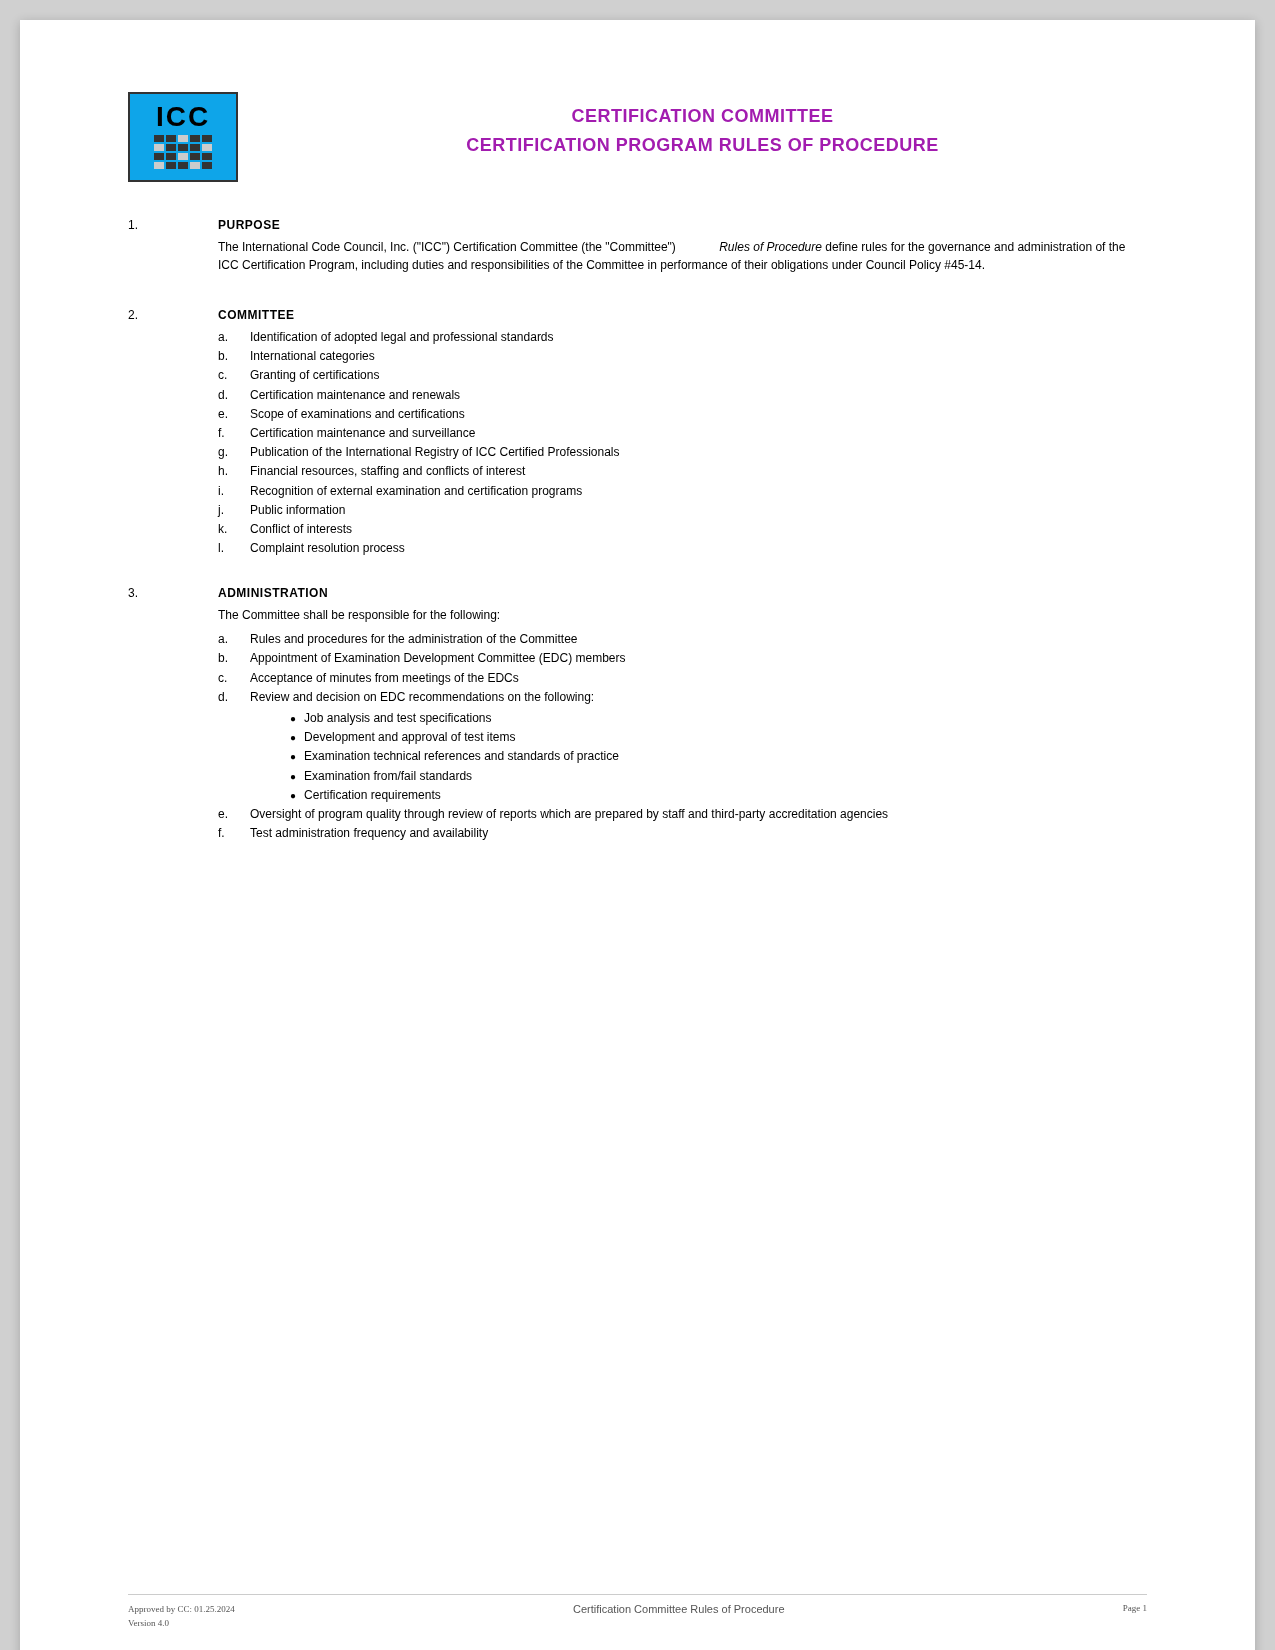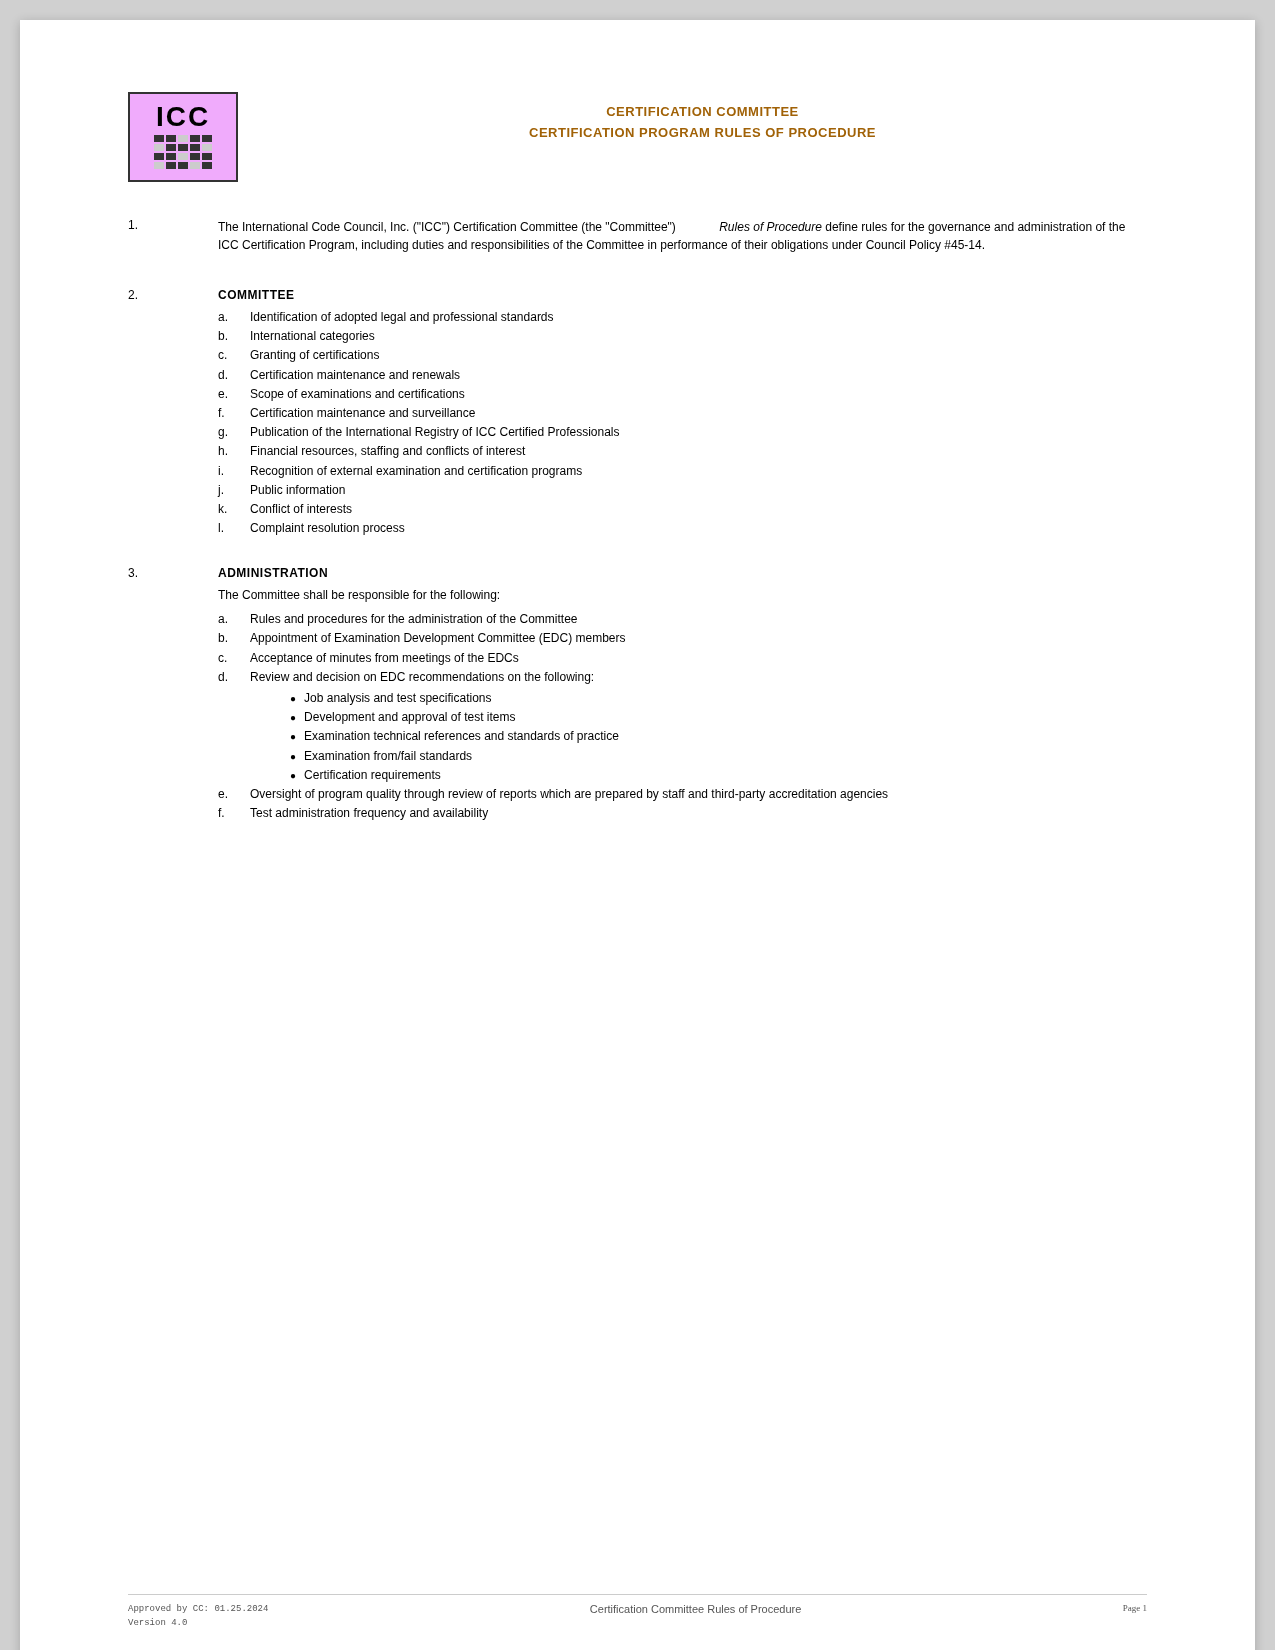--- a/index.html
+++ b/index.html
@@ -41,43 +41,43 @@
 
     .logo-box {
       width: 110px;
       height: 90px;
       border: 2px solid #333;
       display: flex;
       flex-direction: column;
       align-items: center;
       justify-content: center;
       position: relative;
-      background: #f0abfc;
+      background: #0ea5e9;
     }
 
     .logo-icc {
       font-size: 28px;
       font-weight: bold;
       letter-spacing: 2px;
       color: #000;
       font-family: Arial, sans-serif;
       line-height: 1;
     }
 
     .title-area {
       flex: 1;
       text-align: center;
       padding-top: 10px;
     }
 
     .title-area h1 {
-      font-size: 13px;
+      font-size: 18px;
       font-weight: bold;
       letter-spacing: 0.5px;
-      color: #a16207;
+      color: #a21caf;
       line-height: 1.6;
       font-family: Arial, sans-serif;
     }
 
     .content-area {
       margin-top: 10px;
     }
 
     .section {
       display: flex;
@@ -177,21 +177,21 @@
       flex-direction: row;
       justify-content: space-between;
       align-items: flex-start;
       border-top: 1px solid #ccc;
       padding-top: 8px;
     }
 
     .footer-left {
       font-size: 9px;
       color: #555;
-      font-family: Liberation Mono, monospace;
+      font-family: Liberation Serif, serif;
       line-height: 1.5;
     }
 
     .footer-center {
       font-size: 11px;
       color: #555;
       font-family: Arial, sans-serif;
     }
 
     .footer-right {
@@ -246,20 +246,21 @@
         <span>CERTIFICATION PROGRAM RULES OF PROCEDURE</span>
       </h1>
     </div>
   </div>
 
   <div class="content-area">
 
     <div class="section">
       <div class="section-number">1.</div>
       <div class="section-body">
+        <div class="section-title">PURPOSE</div>
         <div class="section-text">
           The International Code Council, Inc. ("ICC") Certification Committee (the "Committee") <em>Rules of Procedure</em> define rules for the governance and administration of the ICC Certification Program, including duties and responsibilities of the Committee in performance of their obligations under Council Policy #45-14.
         </div>
       </div>
     </div>
 
     <div class="section">
       <div class="section-number">2.</div>
       <div class="section-body">
         <div class="section-title">COMMITTEE</div>

